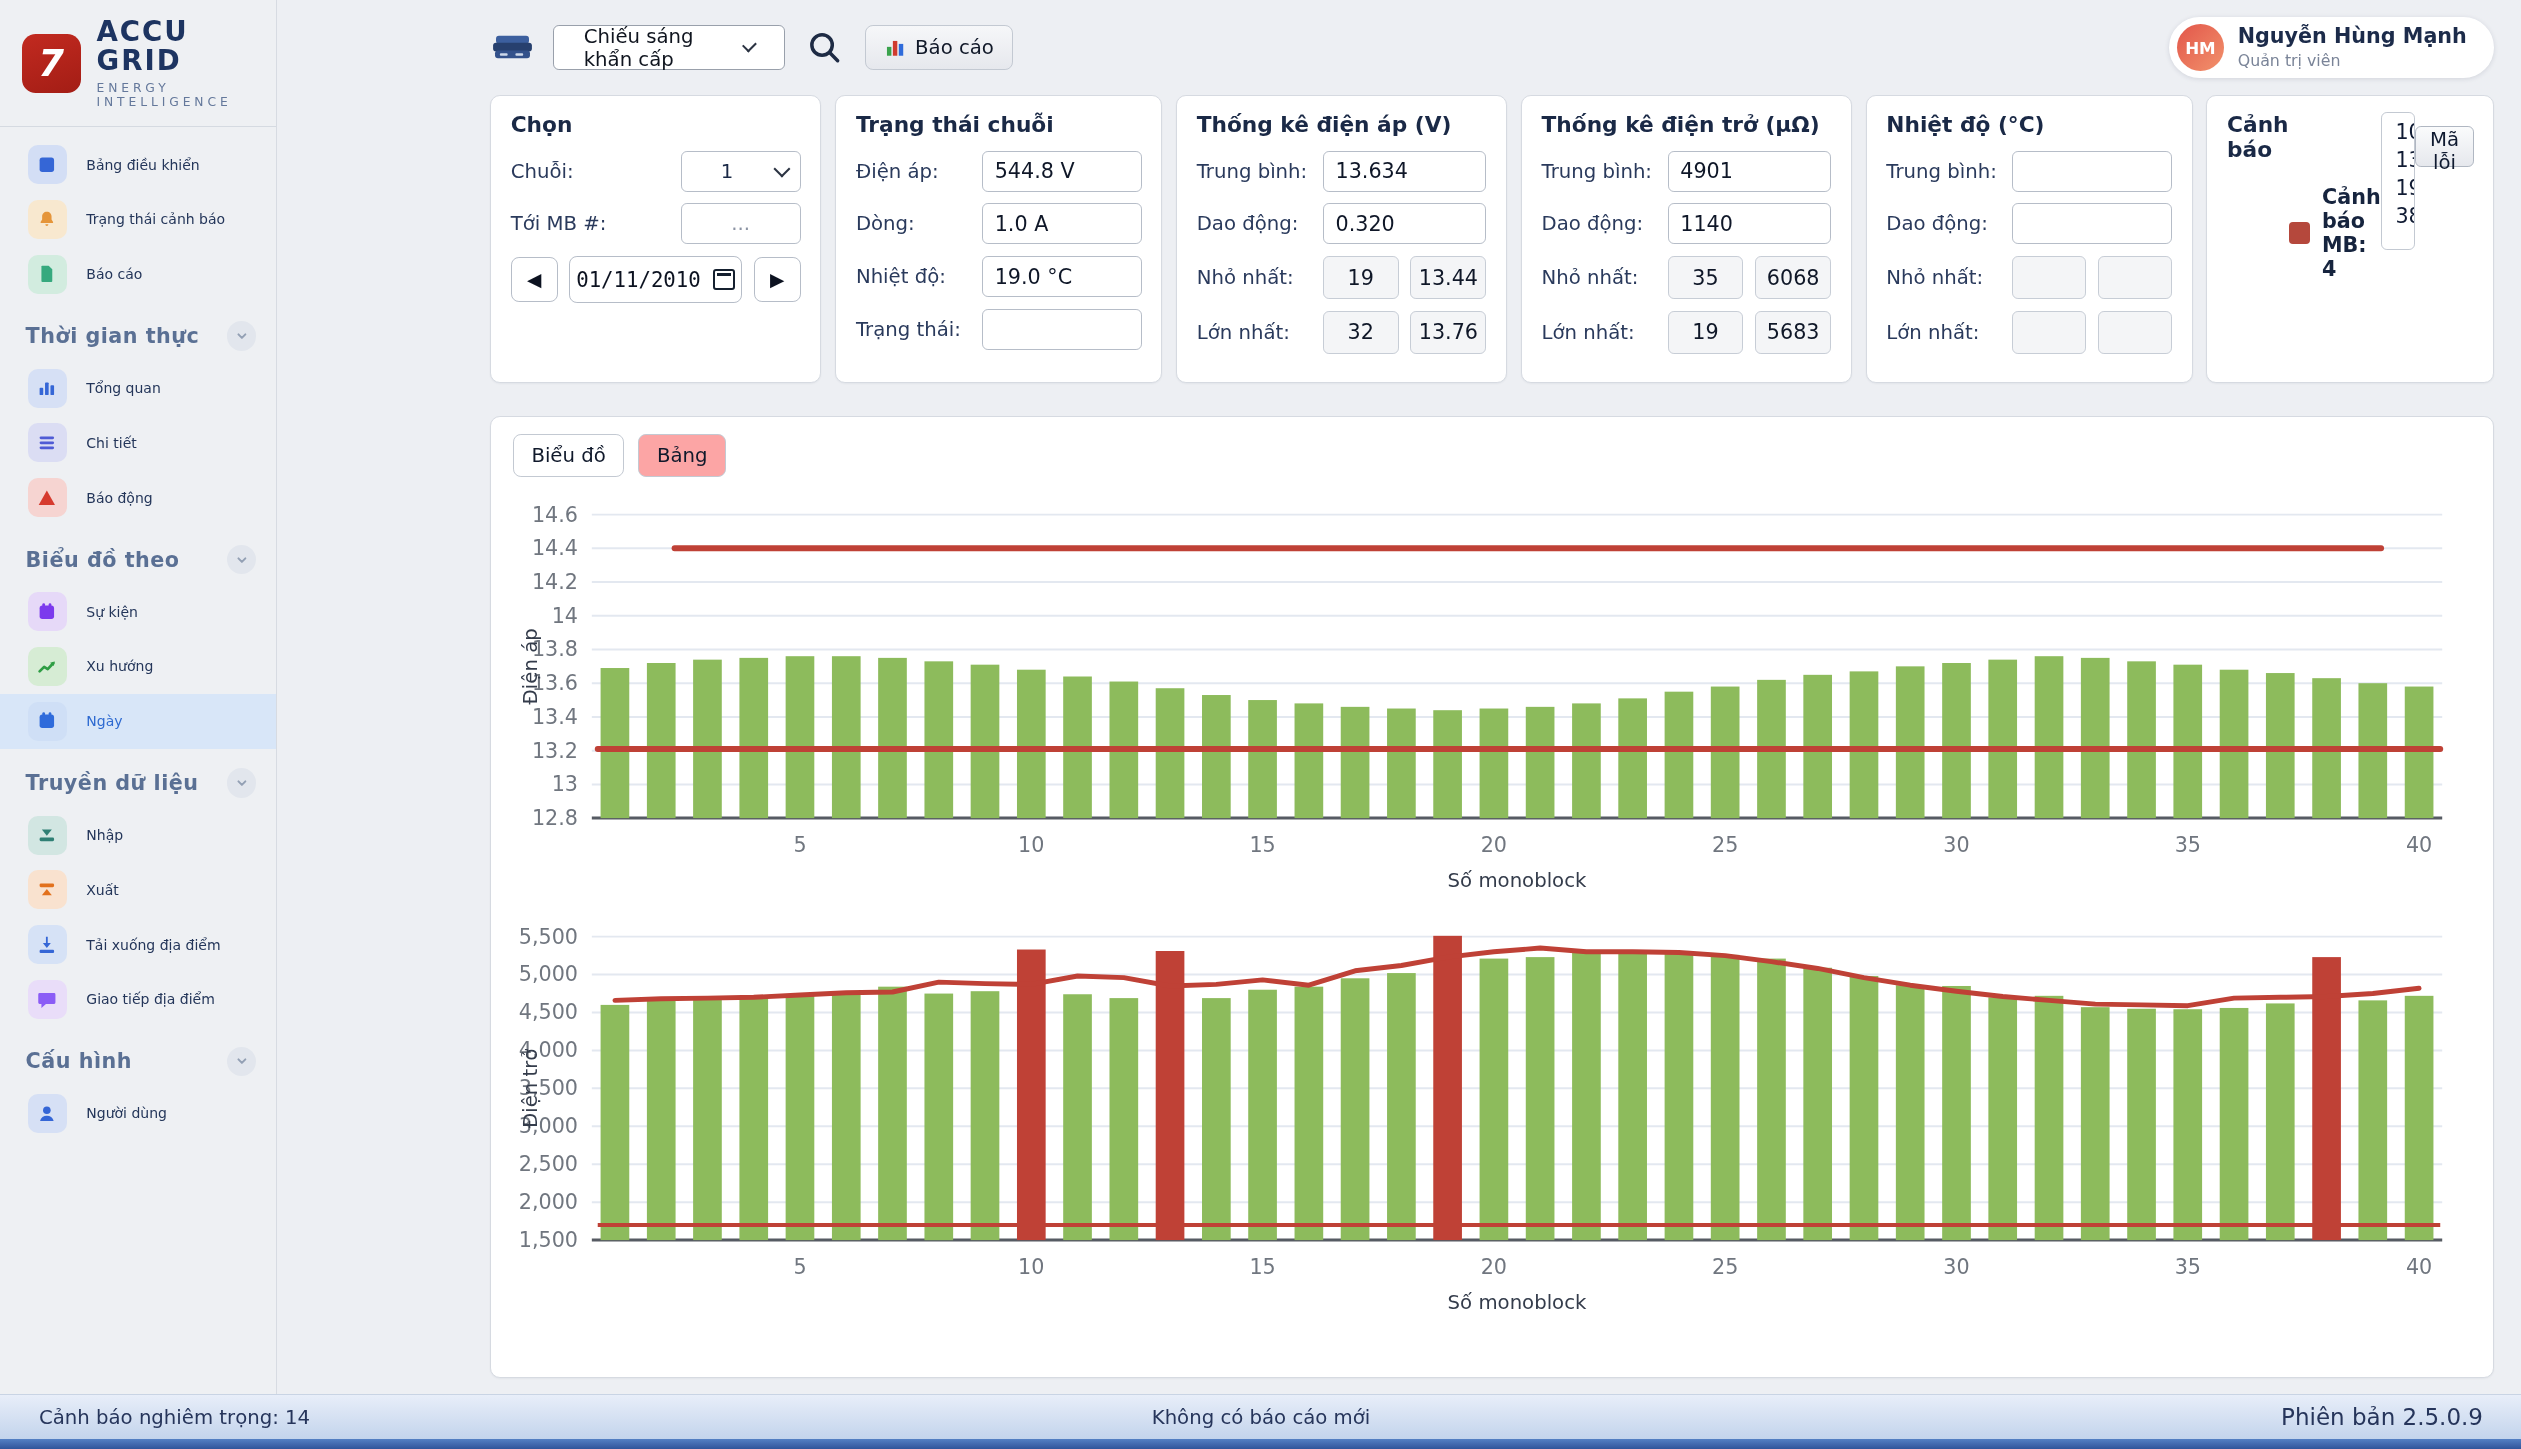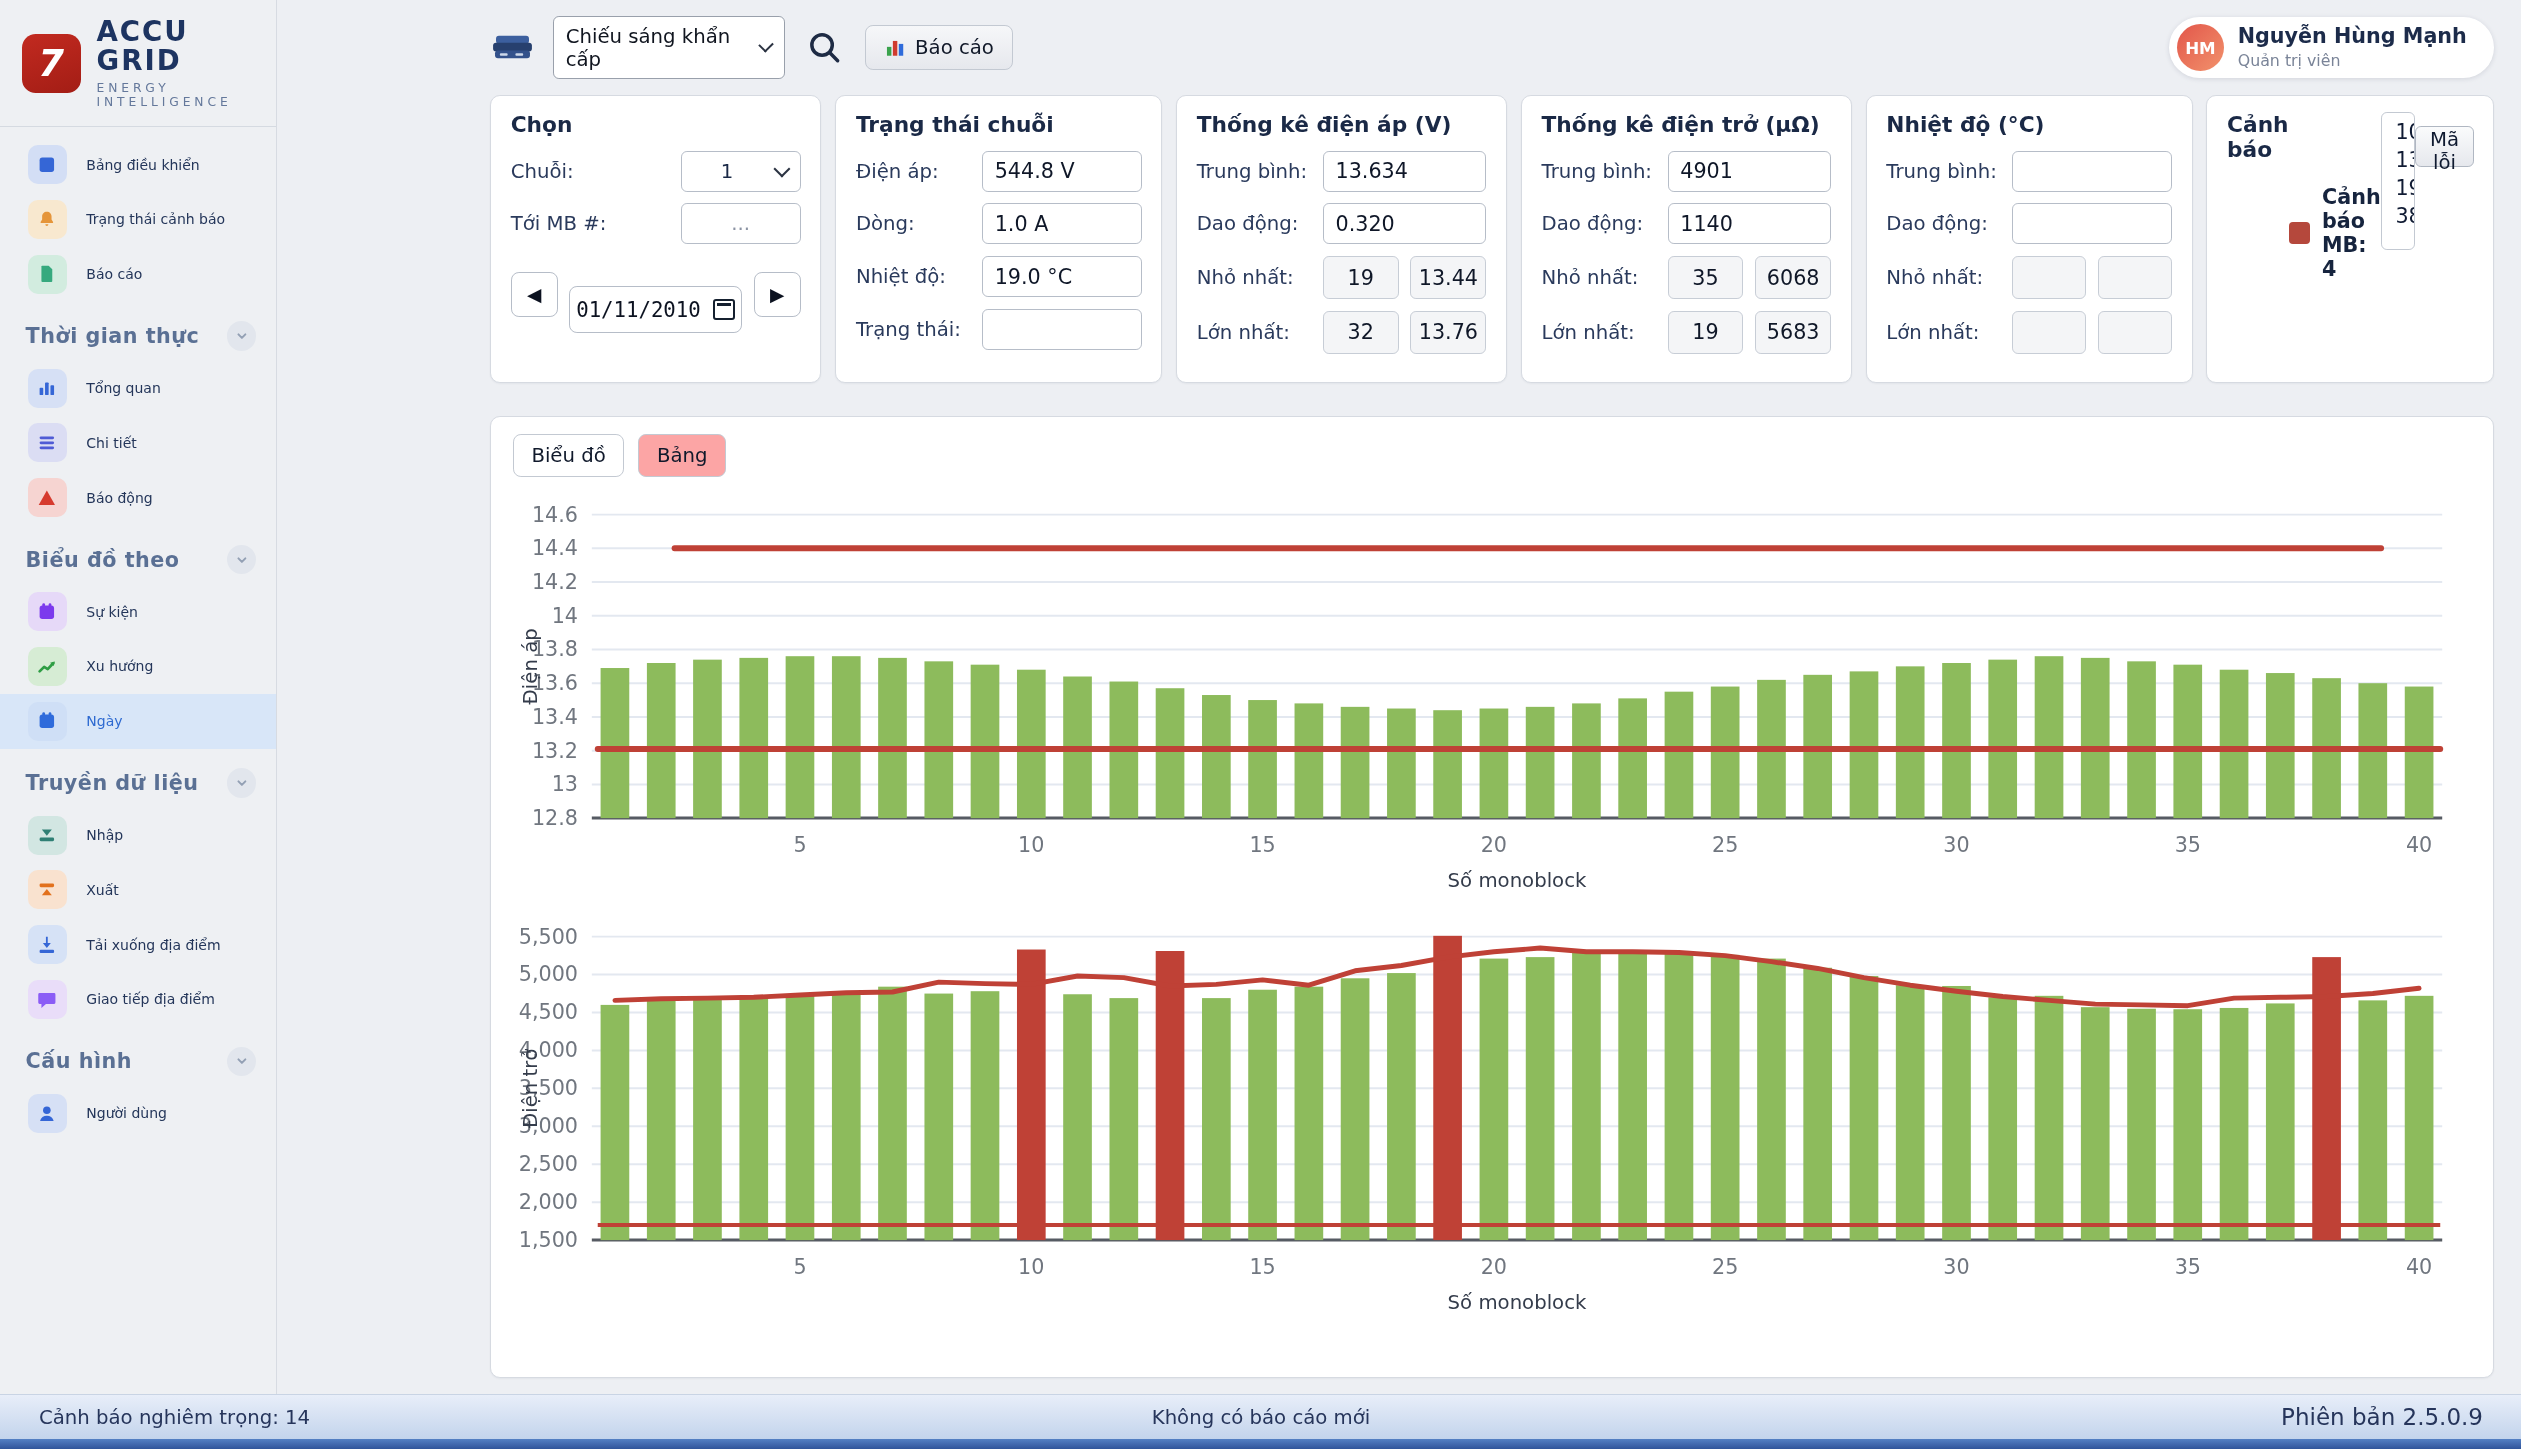--- a/index.html
+++ b/index.html
@@ -21,22 +21,22 @@
   .nav-item.active{background:#d8e6f8;}
   .nav-item.active .nav-label{color:#2e6ad1;}
   .nav-ic{width:39px;height:39px;border-radius:9.9px;display:flex;align-items:center;justify-content:center;flex:0 0 auto;}
   .nav-label{font-size:14px;color:#24365a;white-space:nowrap;}
   .nav-group{display:flex;align-items:center;justify-content:space-between;padding:19.7px 19.7px 9.9px 25.6px;}
   .nav-group-title{font-size:20.7px;font-weight:bold;color:#5a7094;letter-spacing:0.5px;}
   .chev-circle{width:29.6px;height:29.6px;border-radius:50%;background:#e2e6ed;display:flex;align-items:center;justify-content:center;cursor:pointer;}
   
   .main{flex:1;display:flex;flex-direction:column;padding:0 27.6px 0 213px;box-sizing:border-box;min-width:0;}
   .topbar{height:95px;display:flex;align-items:center;gap:17.7px;}
-  .select{height:63px;background:#fff;border:1px solid #99a0ab;border-radius:5.9px;display:flex;align-items:center;justify-content:space-between;
-          padding:0 12px;width:232px;font-size:19.7px;color:#10151f;cursor:pointer;box-sizing:border-box;gap:20px;}
+  .select{height:45px;background:#fff;border:1px solid #99a0ab;border-radius:5.9px;display:flex;align-items:center;justify-content:space-between;
+          padding:0 30px;width:232px;font-size:19.7px;color:#10151f;cursor:pointer;box-sizing:border-box;gap:20px;}
   .chev-down{width:9.9px;height:9.9px;border-right:2.5px solid #2b3342;border-bottom:2.5px solid #2b3342;transform:rotate(45deg);margin-top:-4.9px;}
   .icon-btn{background:none;border:none;padding:3.9px;cursor:pointer;display:flex;}
   .report-btn{height:45px;background:linear-gradient(#f6f7f9,#e6e8ed);border:1px solid #c3c9d2;border-radius:7.9px;display:flex;align-items:center;gap:9.9px;
               padding:0 17.7px;font-size:19.7px;color:#101828;cursor:pointer;font-family:inherit;}
   .user-pill{margin-left:auto;background:#fff;border-radius:984px;padding:6.9px 27.6px 6.9px 7.9px;display:flex;align-items:center;gap:13.8px;
              box-shadow:0 1px 4.9px rgba(30,40,70,.13);cursor:pointer;}
   .avatar{width:47px;height:47px;border-radius:50%;background:linear-gradient(135deg,#e2564a,#f2926c);color:#fff;font-weight:bold;font-size:16.7px;
           display:flex;align-items:center;justify-content:center;}
   .user-name{font-size:20.7px;font-weight:bold;color:#1c2b4a;line-height:1.1;}
   .user-role{font-size:15.8px;color:#7a8498;margin-top:3px;}
@@ -58,21 +58,21 @@
   .panel-temp{width:327px;}
   .panel-alarm{width:288px;display:flex;}
   .sm-select{width:120px;flex:0 0 auto;height:41px;background:#fff;border:1px solid #b6bdc8;border-radius:5.9px;display:flex;align-items:center;
              justify-content:space-between;padding:0 11.8px 0 39px;font-size:19.7px;cursor:pointer;box-sizing:border-box;}
   .sm-input{width:120px;flex:0 0 auto;height:41px;background:#fff;border:1px solid #b6bdc8;border-radius:5.9px;font-size:19.7px;color:#8b93a3;
             text-align:center;box-sizing:border-box;font-family:inherit;}
   .date-row{display:flex;gap:11.8px;align-items:center;margin-top:5.9px;}
   .nav-btn{width:47px;height:45px;background:#fff;border:1px solid #b6bdc8;border-radius:7.9px;font-size:18.7px;display:flex;align-items:center;
            justify-content:center;color:#0c1220;cursor:pointer;font-family:inherit;}
   .date-box{height:45px;border:1px solid #b6bdc8;border-radius:7.9px;flex:1;display:flex;align-items:center;justify-content:center;gap:11.8px;
-            font-family:"DejaVu Sans Mono","Liberation Mono",monospace;font-size:20.7px;color:#0c1220;cursor:text;background:#fff;margin-top:30px;}
+            font-family:"DejaVu Sans Mono","Liberation Mono",monospace;font-size:20.7px;color:#0c1220;cursor:text;background:#fff;}
   .cal-ic{width:18.7px;height:16.7px;border:2.5px solid #15202f;border-radius:3px;position:relative;}
   .cal-ic:before{content:"";position:absolute;left:2px;right:2px;top:2px;height:3px;background:#15202f;}
   .legend-row{display:flex;gap:11.8px;align-items:center;margin-bottom:11.8px;}
   .legend-swatch{width:21.7px;height:21.7px;border-radius:3.9px;flex:0 0 auto;}
   .legend-text{font-size:20.7px;font-weight:bold;color:#16243e;}
   .alarm-list{border:1px solid #c3c9d2;border-radius:5.9px;height:124px;padding:5.9px 13.8px;font-size:20.7px;color:#101b33;line-height:1.35;
               overflow:hidden;background:#fff;}
   .err-btn{margin-top:13.8px;width:100%;height:41px;background:linear-gradient(#fafbfc,#e6e8ed);border:1px solid #b0b7c2;border-radius:5.9px;
            font-size:19.7px;color:#0f1a30;cursor:pointer;font-family:inherit;}
   

